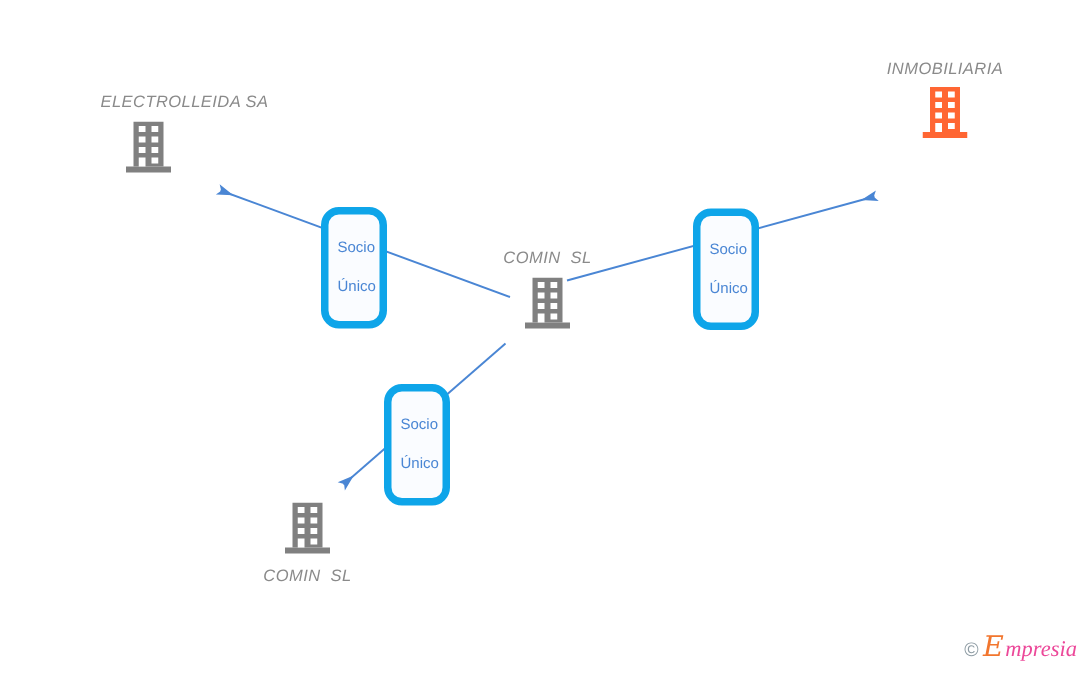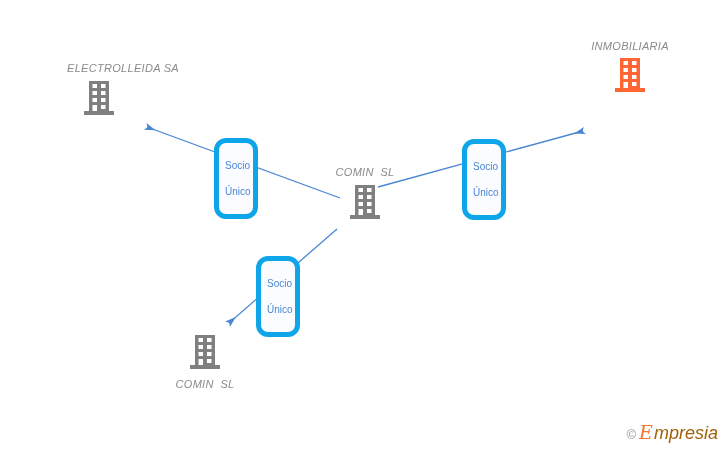--- a/index.html
+++ b/index.html
@@ -80,24 +80,24 @@
   }
   #watermark .wm-e {
     font-family: "DejaVu Serif", serif;
     font-style: italic;
     font-size: 19px;
     color: #f2762e;
     line-height: 18px;
     margin-right: -2px;
   }
   #watermark .wm-rest {
-    font-family: Liberation Sans, sans-serif;
+    font-family: Liberation Serif, serif;
     font-style: italic;
-    font-size: 18px;
-    color: #a16207;
+    font-size: 15px;
+    color: #ec4899;
     line-height: 18px;
   }
 </style>
 </head>
 <body>
 
 <div id="graph-canvas">
 
   <svg id="edge-layer" viewBox="0 0 728 450" width="728" height="450">
     <defs>

